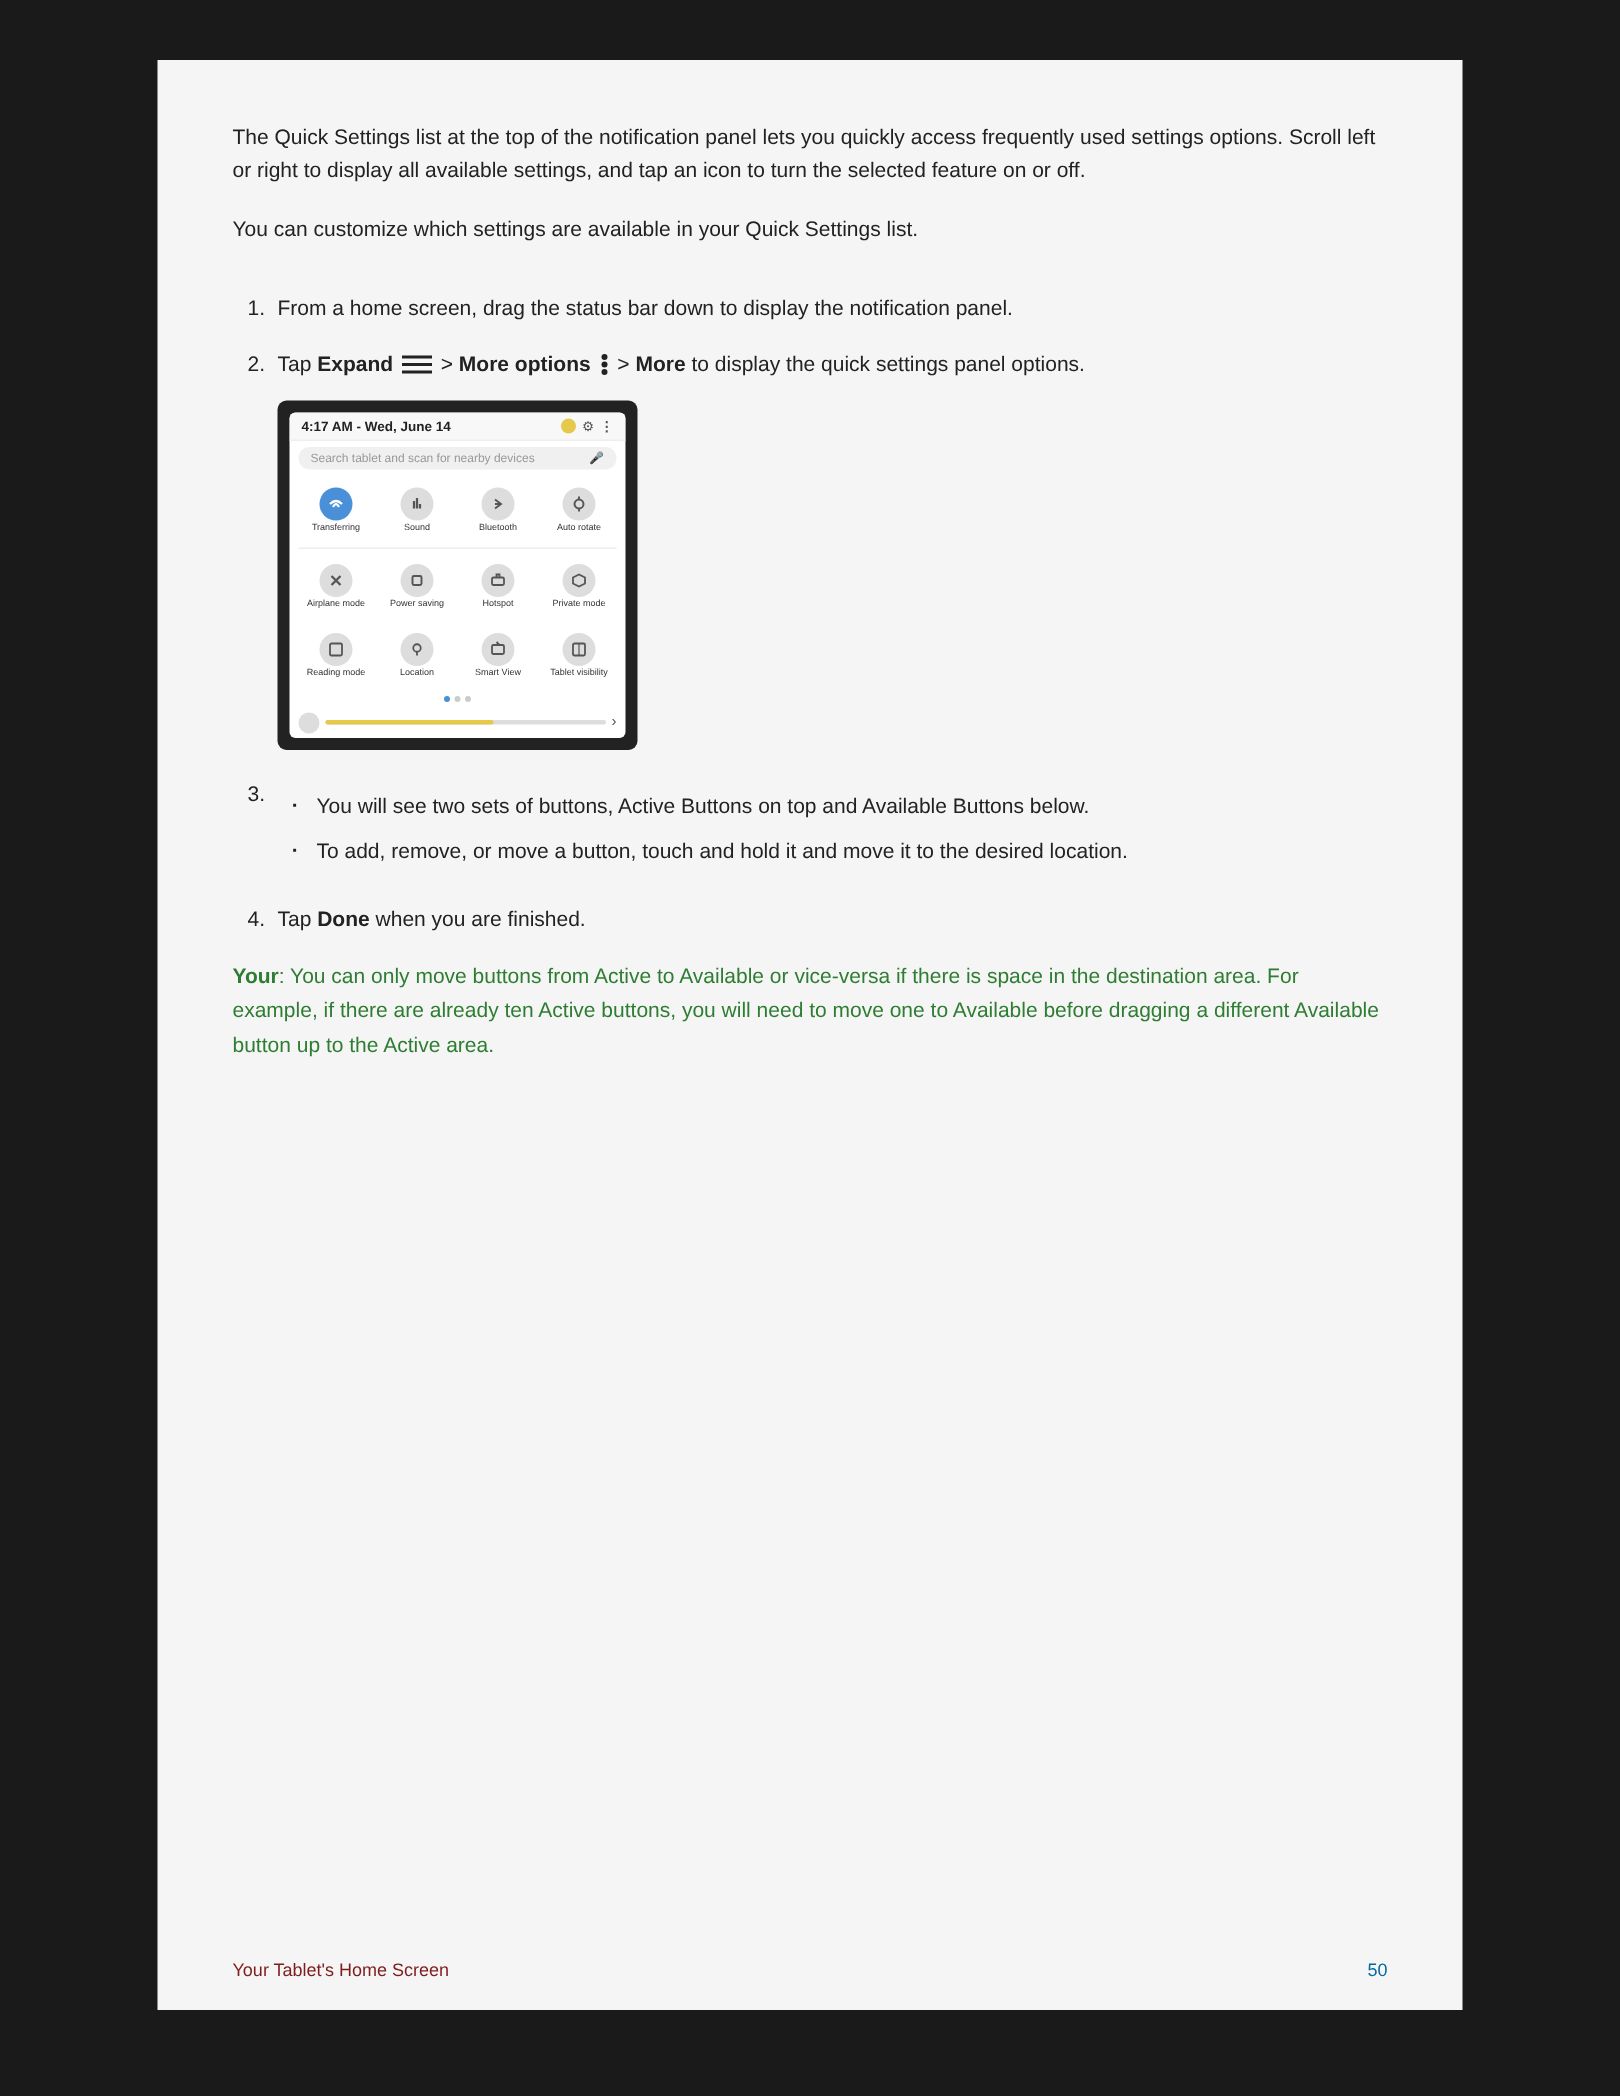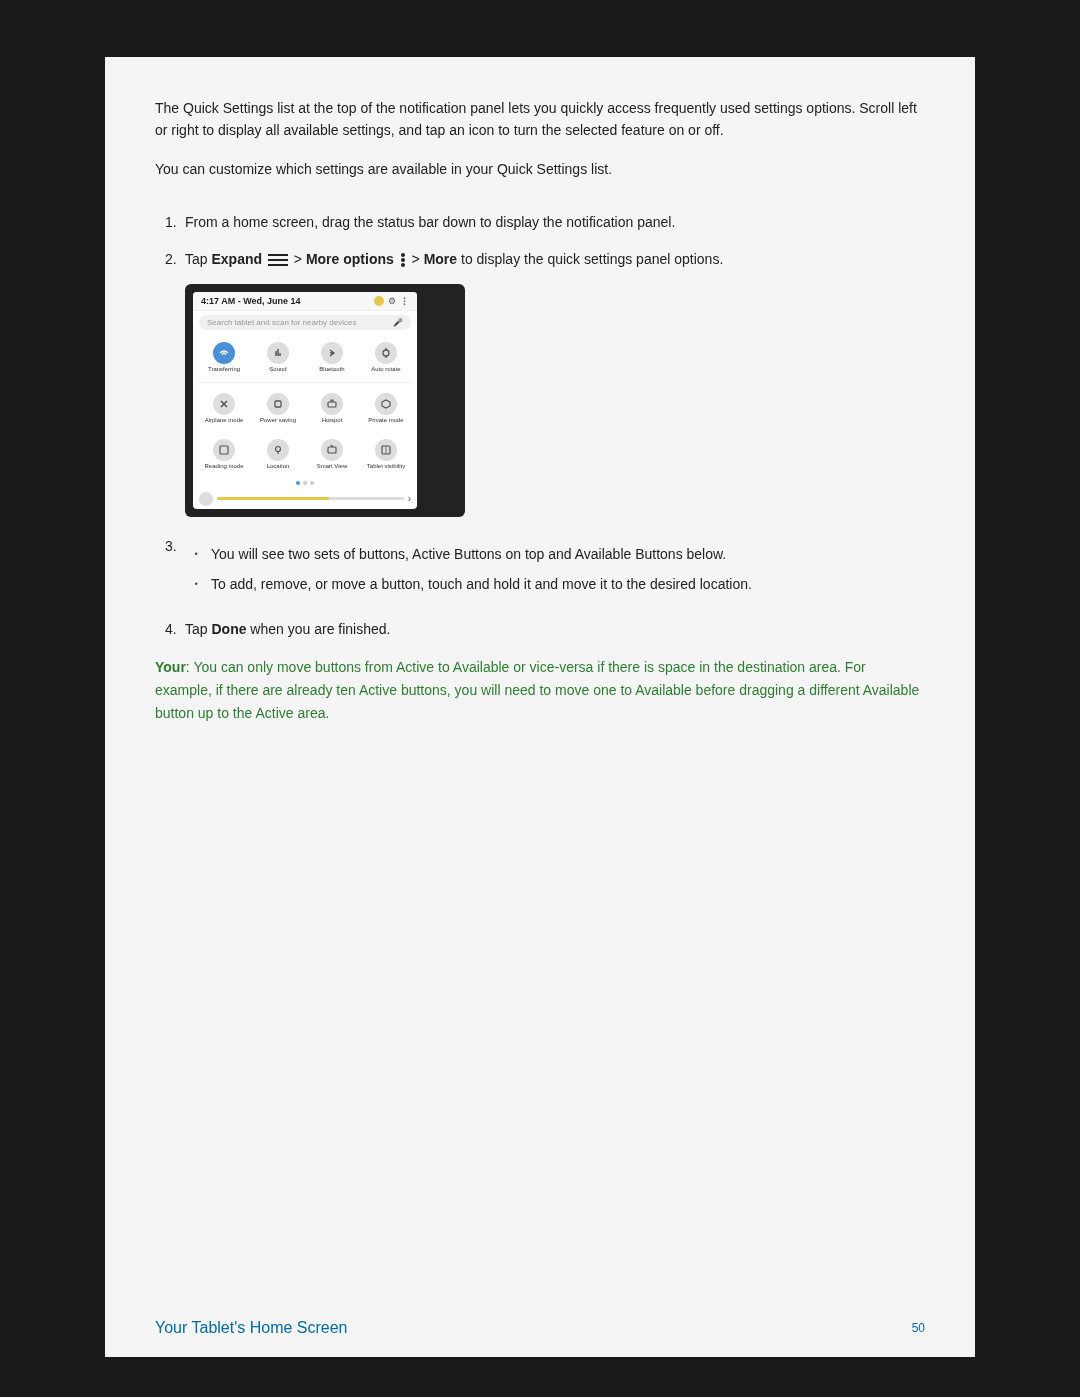--- a/index.html
+++ b/index.html
@@ -10,21 +10,21 @@
       align-items: flex-start;
       min-height: 1397px;
       font-family: Arial, sans-serif;
     }
     .page-container {
       width: 1080px;
       min-height: 1397px;
       background: #1a1a1a;
       display: flex;
       justify-content: center;
-      align-items: flex-end;
+      align-items: flex-start;
       padding: 40px 0;
     }
     .content-box {
       background: #f5f5f5;
       width: 870px;
       min-height: 1300px;
       padding: 40px 50px 60px 50px;
       position: relative;
     }
     .intro-text {
@@ -104,21 +104,21 @@
       left: 1px;
     }
     .more-options-icon::before { content: ''; top: 0; }
     .more-options-icon span { top: 5px; }
     .more-options-icon::after { content: ''; top: 10px; }
     .screenshot-container {
       margin: 14px 0 18px 30px;
       background: #222;
       border-radius: 6px;
       padding: 8px;
-      width: 280px;
+      width: 240px;
     }
     .screenshot-inner {
       background: #fff;
       border-radius: 4px;
       overflow: hidden;
       width: 224px;
     }
     .ss-status-bar {
       background: #f8f8f8;
       padding: 4px 8px;
@@ -287,22 +287,22 @@
     .footer {
       position: absolute;
       bottom: 20px;
       left: 50px;
       right: 50px;
       display: flex;
       justify-content: space-between;
       align-items: center;
     }
     .footer-text {
-      font-size: 16px;
-      color: #0369a1;
+      font-size: 12px;
+      color: #7f1d1d;
     }
     .footer-page {
       font-size: 12px;
       color: #0369a1;
     }
     .expand-icon-green {
       display: inline-block;
       width: 20px;
       height: 14px;
       vertical-align: middle;

